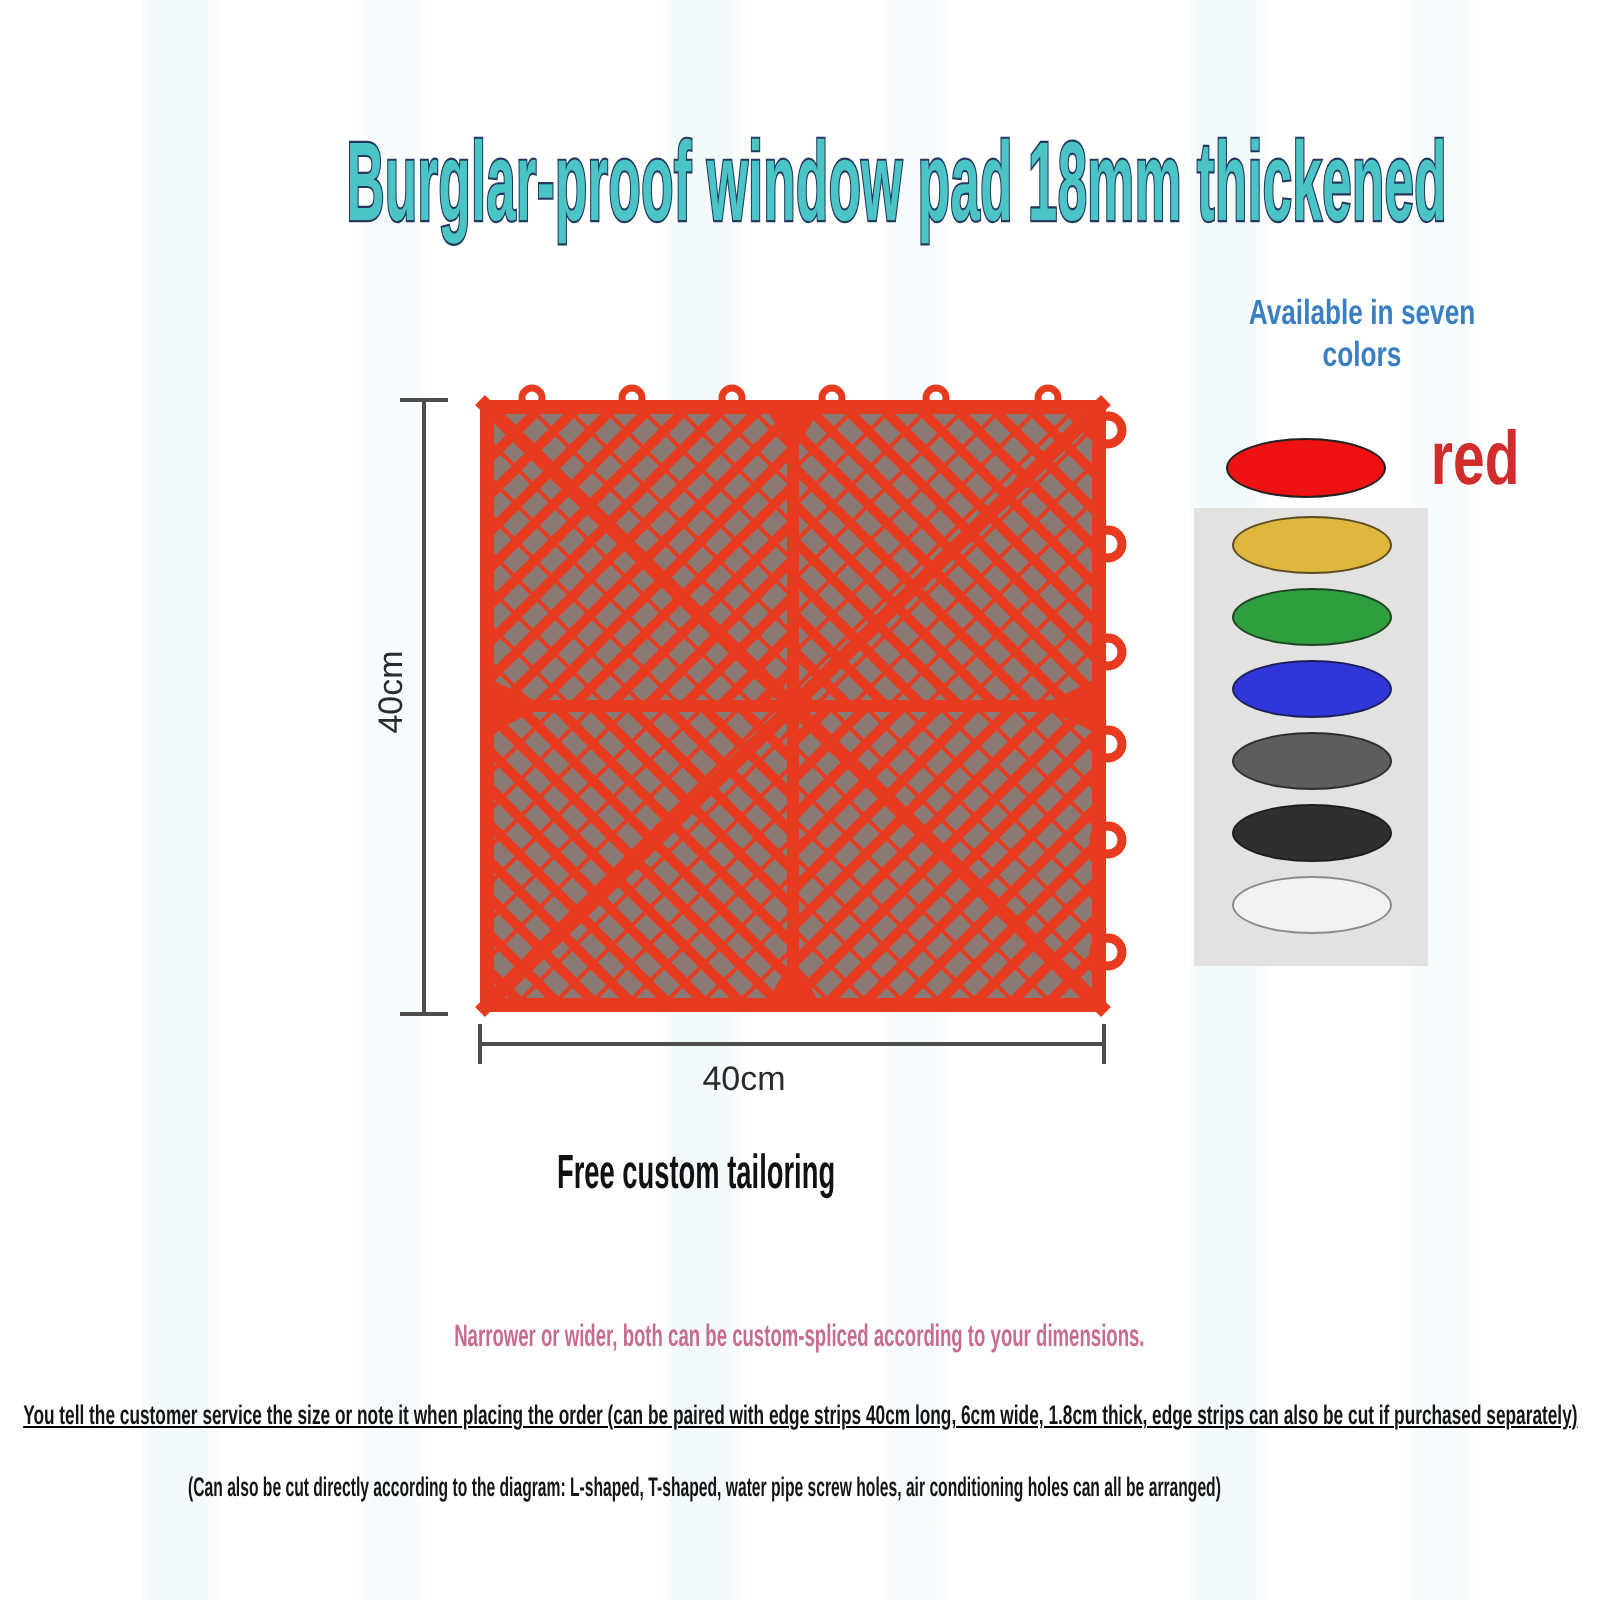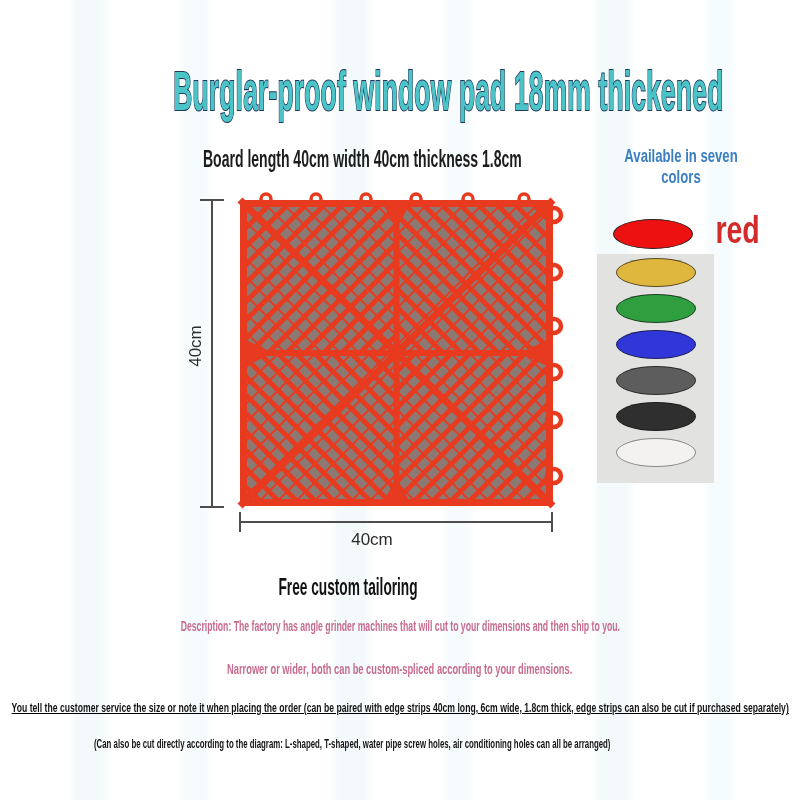--- a/index.html
+++ b/index.html
@@ -63,23 +63,20 @@
 </head>
 <body>
 
 <div class="canvas">
   <div class="streaks"></div>
 
   <div class="cx title-wrap">
     <span>Burglar-proof window pad 18mm thickened</span>
   </div>
 
-  <div class="cx subtitle-wrap">
-    <span>Board length 40cm width 40cm thickness 1.8cm</span>
-  </div>
 
   <div class="colors-heading">Available in seven colors</div>
 
   <div class="figure">
     <svg class="tile-svg" width="330" height="320" viewBox="0 0 330 320">
       <defs>
         <pattern id="pTU" width="13" height="13" patternUnits="userSpaceOnUse" patternTransform="rotate(-45)">
           <line x1="-1" y1="6.5" x2="14" y2="6.5" stroke="#e73a1e" stroke-width="5"></line>
         </pattern>
         <pattern id="pNU" width="13" height="13" patternUnits="userSpaceOnUse" patternTransform="rotate(-45)">
@@ -158,23 +155,20 @@
       <div class="swatch" style="background: rgb(46, 158, 63);"></div>
       <div class="swatch" style="background: rgb(49, 54, 216);"></div>
       <div class="swatch" style="background: rgb(93, 93, 93);"></div>
       <div class="swatch" style="background: rgb(47, 47, 47);"></div>
       <div class="swatch swatch-white" style="background: rgb(244, 242, 240);"></div>
     </div>
 
   <div class="cx free-wrap">
     <span>Free custom tailoring</span>
   </div>
-  <div class="cx pink1-wrap">
-    <span>Description: The factory has angle grinder machines that will cut to your dimensions and then ship to you.</span>
-  </div>
   <div class="cx pink2-wrap">
     <span>Narrower or wider, both can be custom-spliced according to your dimensions.</span>
   </div>
   <div class="cx blk1-wrap">
     <span>You tell the customer service the size or note it when placing the order (can be paired with edge strips 40cm long, 6cm wide, 1.8cm thick, edge strips can also be cut if purchased separately)</span>
   </div>
   <div class="cx blk2-wrap">
     <span>(Can also be cut directly according to the diagram: L-shaped, T-shaped, water pipe screw holes, air conditioning holes can all be arranged)</span>
   </div>
 </div>

